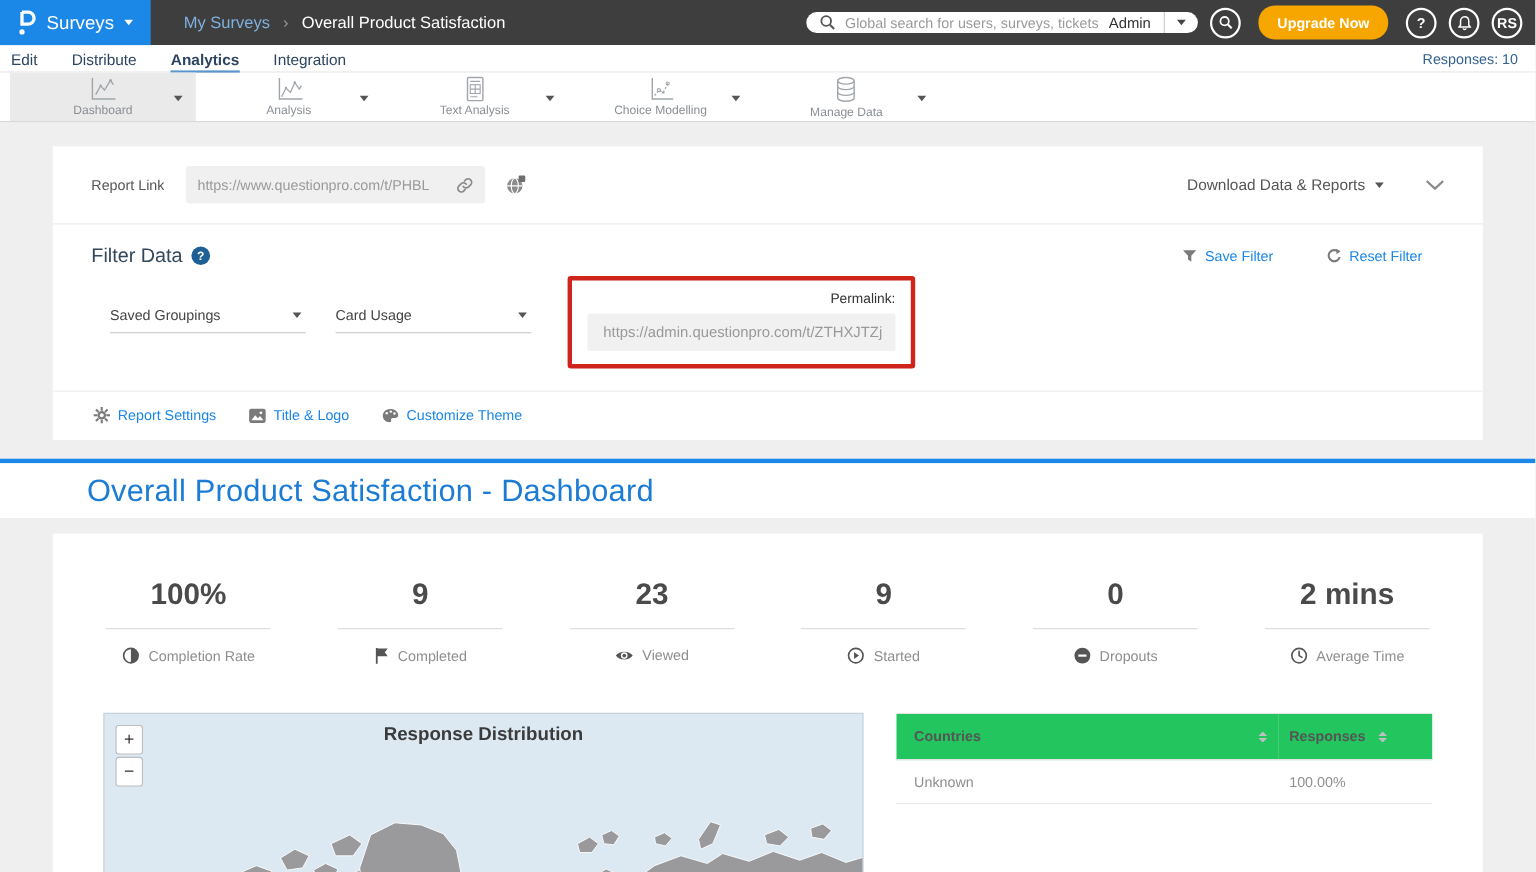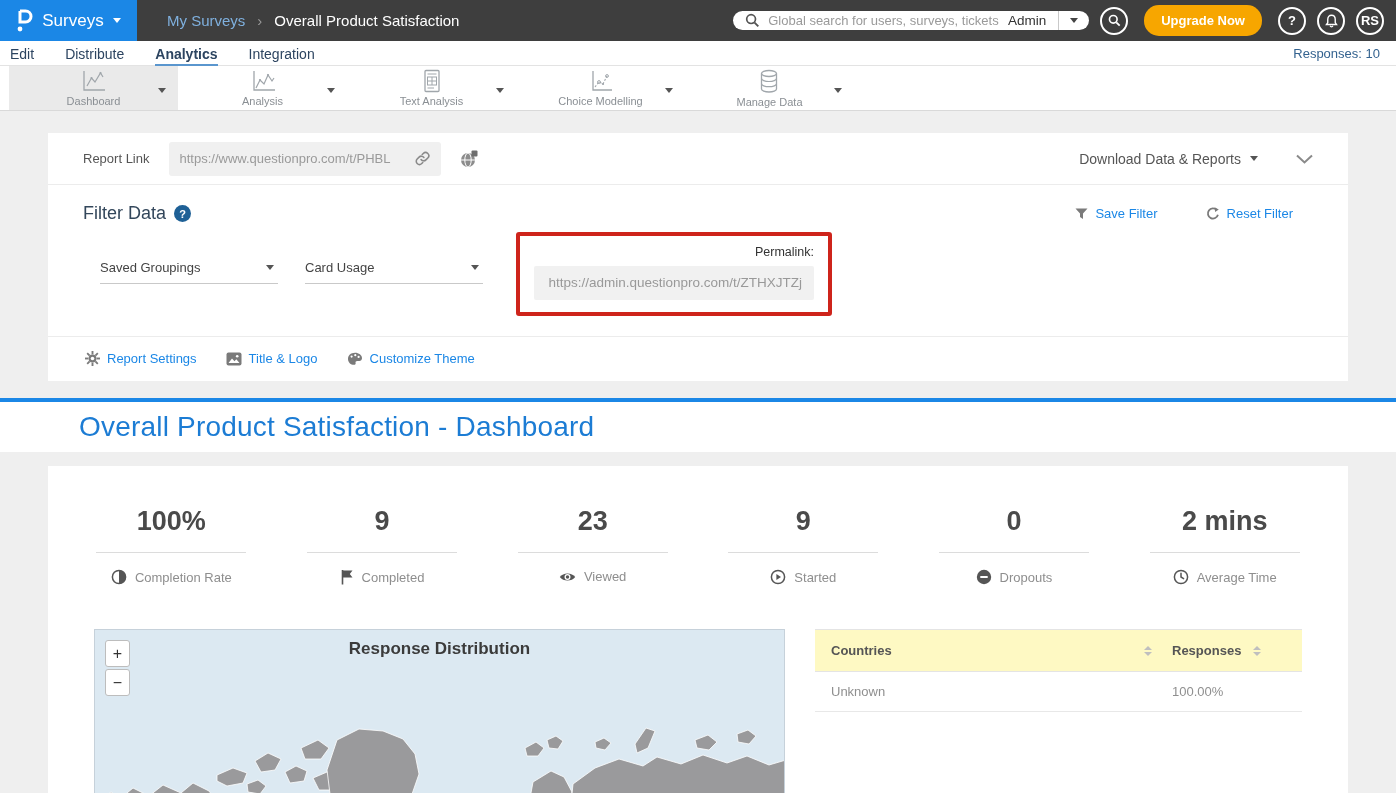--- a/index.html
+++ b/index.html
@@ -37,21 +37,21 @@
   .tgroup { width:169px; display:flex; align-items:center; justify-content:center; position:relative; cursor:pointer; }
   .tgroup.active { background:#EAEAEA; }
   .tstack { display:flex; flex-direction:column; align-items:center; gap:1px; }
   .tlabel { font-size:11px; color:#8a8f94; }
   .tcaret { position:absolute; right:12px; top:50%; transform:translateY(-50%); }
   .tcaret .caret { border-top-color:#555; }
 
   
   .card { background:#fff; margin:0 48px; }
   .card-filter { margin-top:22px; }
-  .report-row { height:52px; display:flex; align-items:center; padding:0 35px; border-bottom:1px solid #ececec; }
+  .report-row { height:71px; display:flex; align-items:center; padding:0 35px; border-bottom:1px solid #ececec; }
   .report-label { font-size:13px; color:#555; margin-right:20px; white-space:nowrap; }
   .report-field { width:272px; height:34px; background:#F0F0F0; border-radius:3px; display:flex; align-items:center; padding:0 10px; gap:6px; cursor:text; }
   .report-url { flex:1; font-size:13px; color:#9a9a9a; white-space:nowrap; overflow:hidden; }
   .globe-btn { margin-left:18px; cursor:pointer; display:flex; }
   .report-right { margin-left:auto; display:flex; align-items:center; font-size:14px; color:#555; }
   .download-label { cursor:pointer; }
   .report-right .caret { border-top-color:#555; margin-left:9px; }
   .collapse-chevron { margin-left:38px; cursor:pointer; display:flex; }
 
   .filter-head { display:flex; align-items:center; padding:18px 35px 0; }
@@ -68,36 +68,36 @@
   .permalink-field { background:#F1F1F1; border-radius:2px; height:34px; line-height:34px; padding:0 12px; font-size:13.5px; color:#999; white-space:nowrap; overflow:hidden; cursor:text; }
 
   .settings-row { display:flex; gap:29px; padding:14px 35px 15px 37px; border-top:1px solid #ececec; margin-top:4px; align-items:center; }
 
   
   .title-band { margin-top:17px; background:#fff; border-top:4px solid #1B87E6; height:54px; display:flex; align-items:center; }
   .page-title { padding-left:64px; font-size:28px; color:#1C7CD4; font-weight:500; letter-spacing:0.2px;margin-left:15px; }
 
   
   .card-main { margin-top:14px; height:480px; }
-  .stats { display:flex; padding:40px 18px 0;justify-content:flex-end; }
+  .stats { display:flex; padding:40px 18px 0; }
   .stat { flex:1; text-align:center; }
   .stat-value { font-size:27px; font-weight:bold; color:#4A4A4A; }
   .stat-divider { width:150px; height:1px; background:#dcdcdc; margin:15px auto 0; }
   .stat-label { margin-top:16px; display:flex; align-items:center; justify-content:center; gap:8px; font-size:13px; color:#8E8E8E; }
 
   .lower { display:flex; margin-top:44px; padding:0 46px; gap:30px; }
   .map-panel { width:691px; height:250px; background:#DCE9F2; border:1px solid #C6D1DA; position:relative; overflow:hidden; flex-shrink:0; }
   .map-title { text-align:center; margin-top:9px; font-size:17px; font-weight:bold; color:#3B3B3B; }
   .zoom-btns { position:absolute; left:10px; top:10px; display:flex; flex-direction:column; gap:2px; z-index:2; }
   .zoom-btn { width:25px; height:27px; background:#fff; border:1px solid #bdbdbd; border-radius:3px; font-size:16px; color:#333; display:flex; align-items:center; justify-content:center; cursor:pointer; font-family:"Liberation Sans",sans-serif; }
   .map-svg { position:absolute; left:0; top:52px; width:691px; cursor:grab; }
 
   .table-panel { flex:1; }
   .ctable { width:100%; border-collapse:collapse; font-size:13px; }
-  .ctable th { background:#fef9c3; border-top:1px solid #e4e4e4; border-bottom:1px solid #e4e4e4; height:42px; font-weight:bold; color:#555; text-align:left;margin-top:24px; }
+  .ctable th { background:#22c55e; border-top:1px solid #e4e4e4; border-bottom:1px solid #e4e4e4; height:42px; font-weight:bold; color:#555; text-align:left;margin-top:24px; }
   .th-countries { padding:0 10px 0 16px; }
   .th-countries .th-inner { display:flex; align-items:center; justify-content:space-between; }
   .th-responses { width:140px; padding-left:10px; }
   .th-responses .th-inner { display:flex; align-items:center; gap:12px; }
   .sort-icon { display:inline-flex; flex-direction:column; gap:2px; cursor:pointer; }
   .sort-icon i { width:0; height:0; border-left:4px solid transparent; border-right:4px solid transparent; display:block; }
   .sort-icon .up { border-bottom:4px solid #bfbfbf; }
   .sort-icon .dn { border-top:4px solid #bfbfbf; }
   .ctable td { height:40px; border-bottom:1px solid #e8e8e8; color:#8F8F8F; }
   .td-country { padding-left:16px; }

